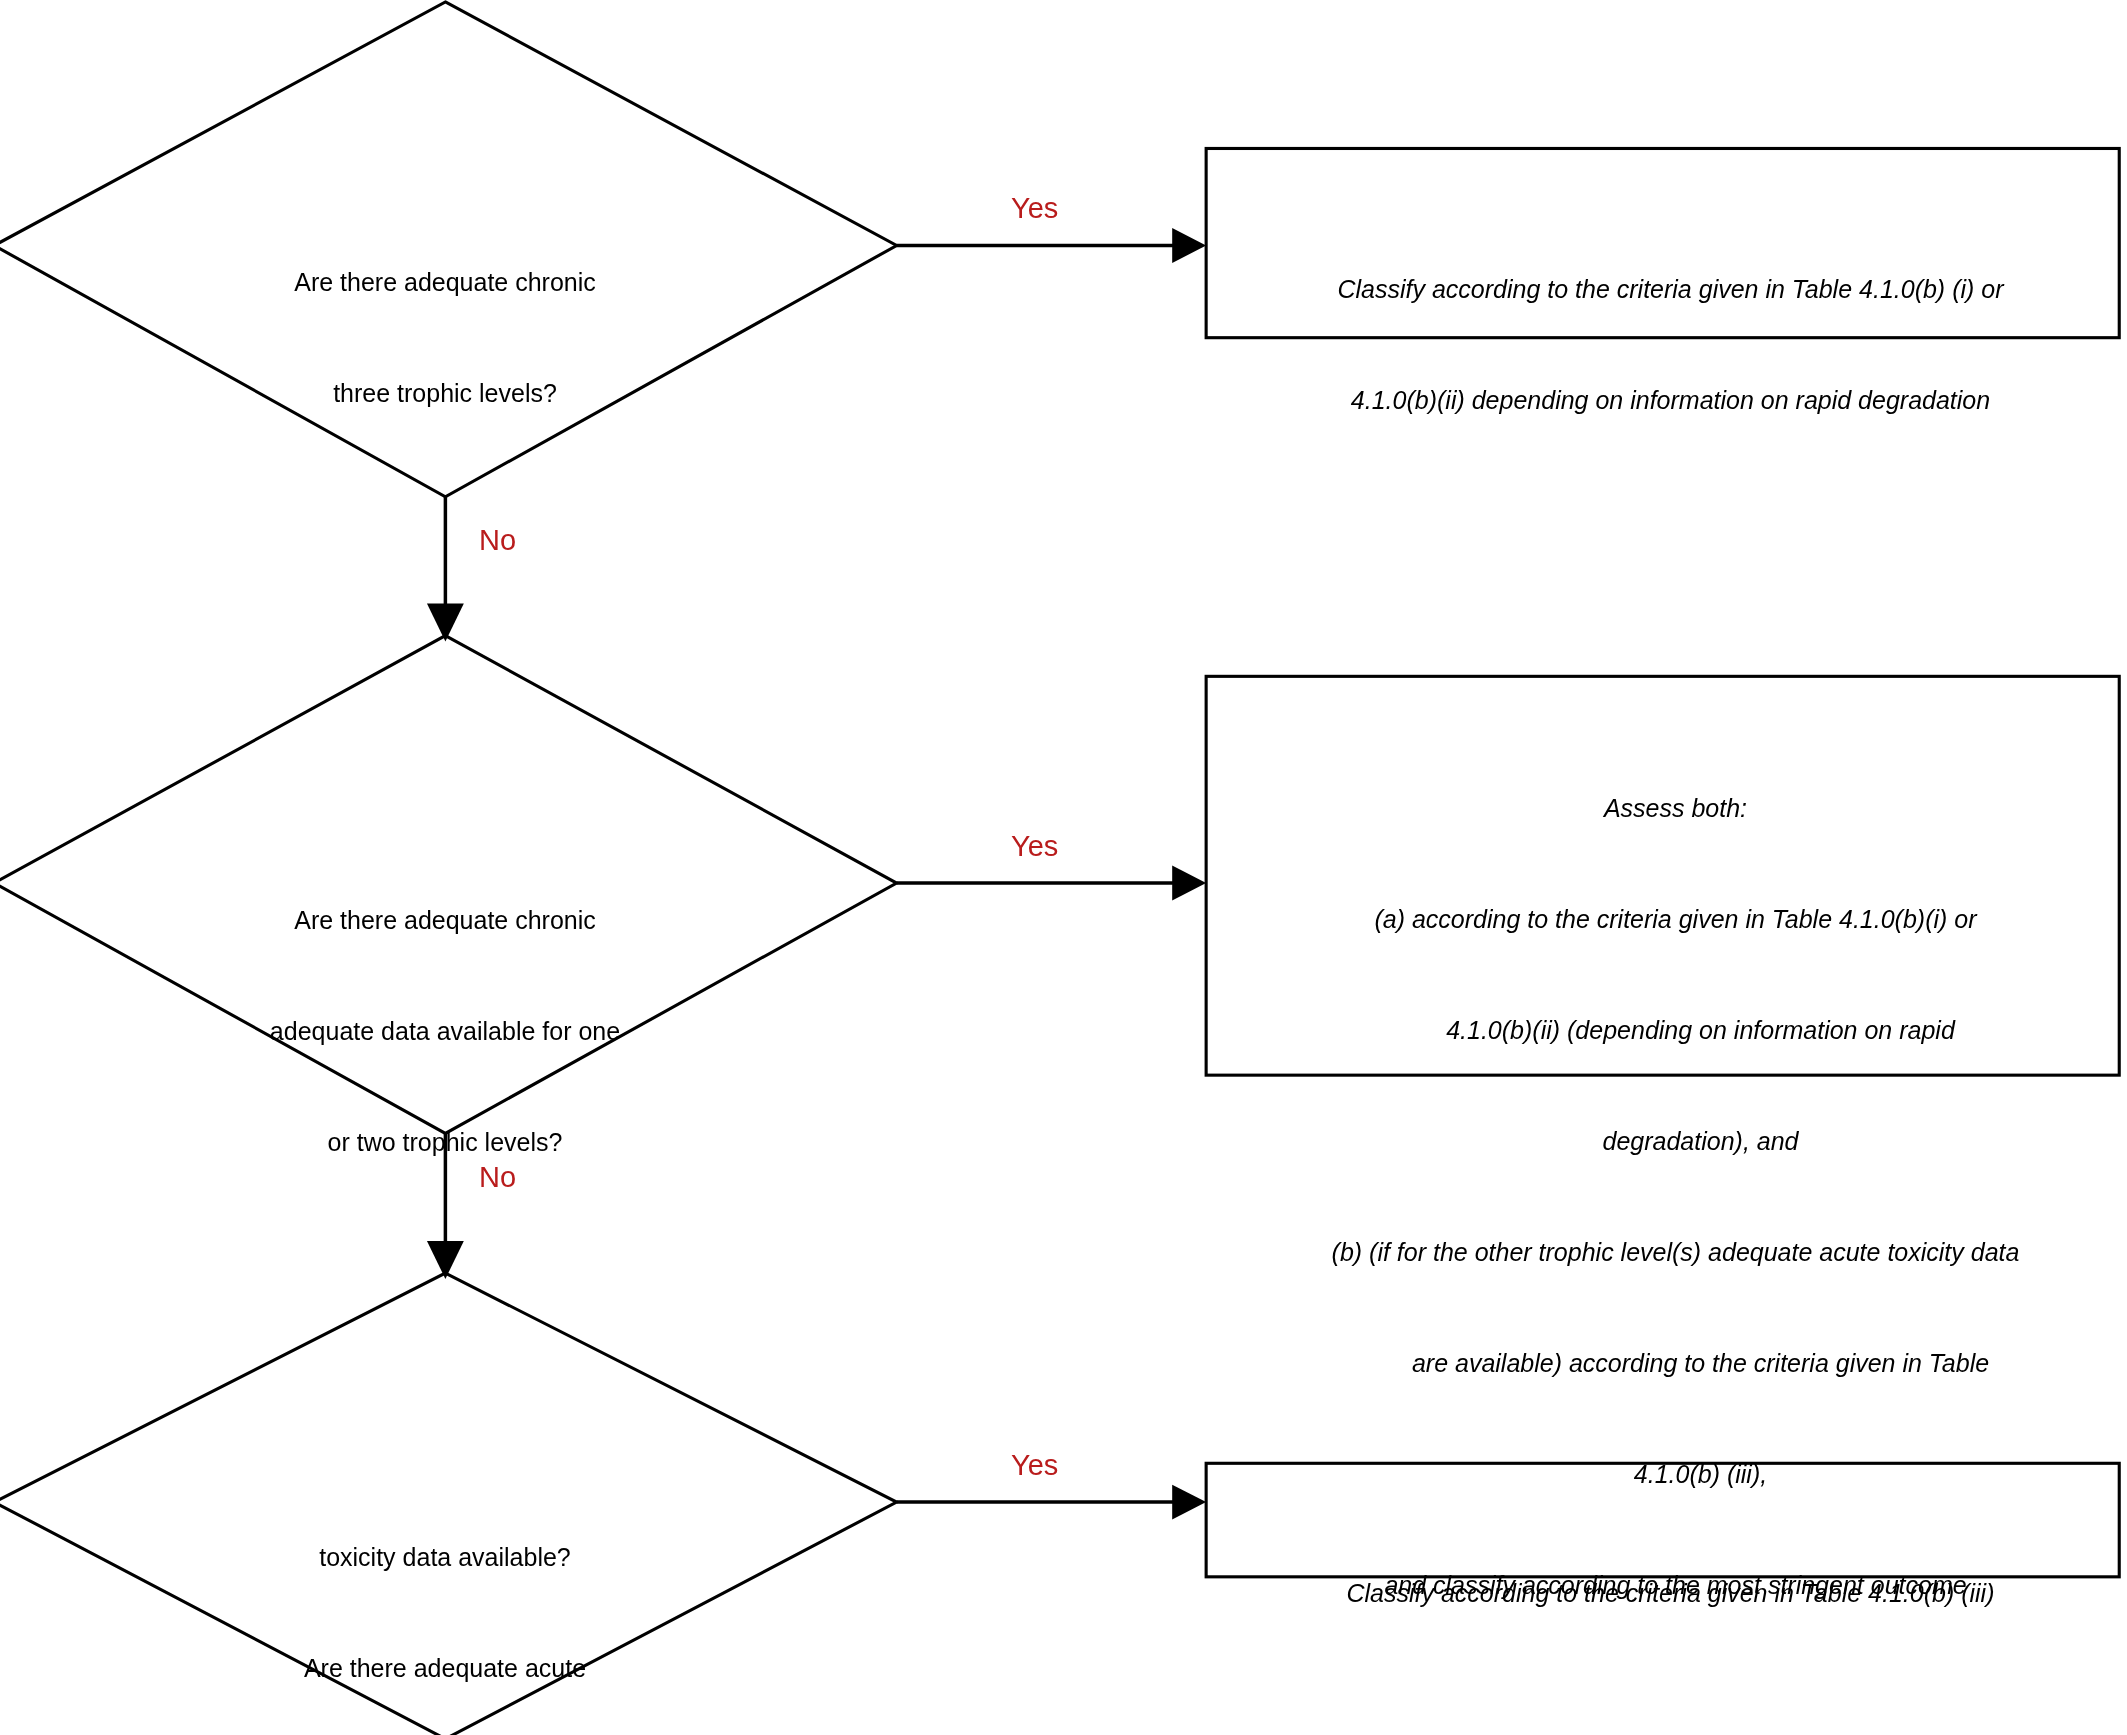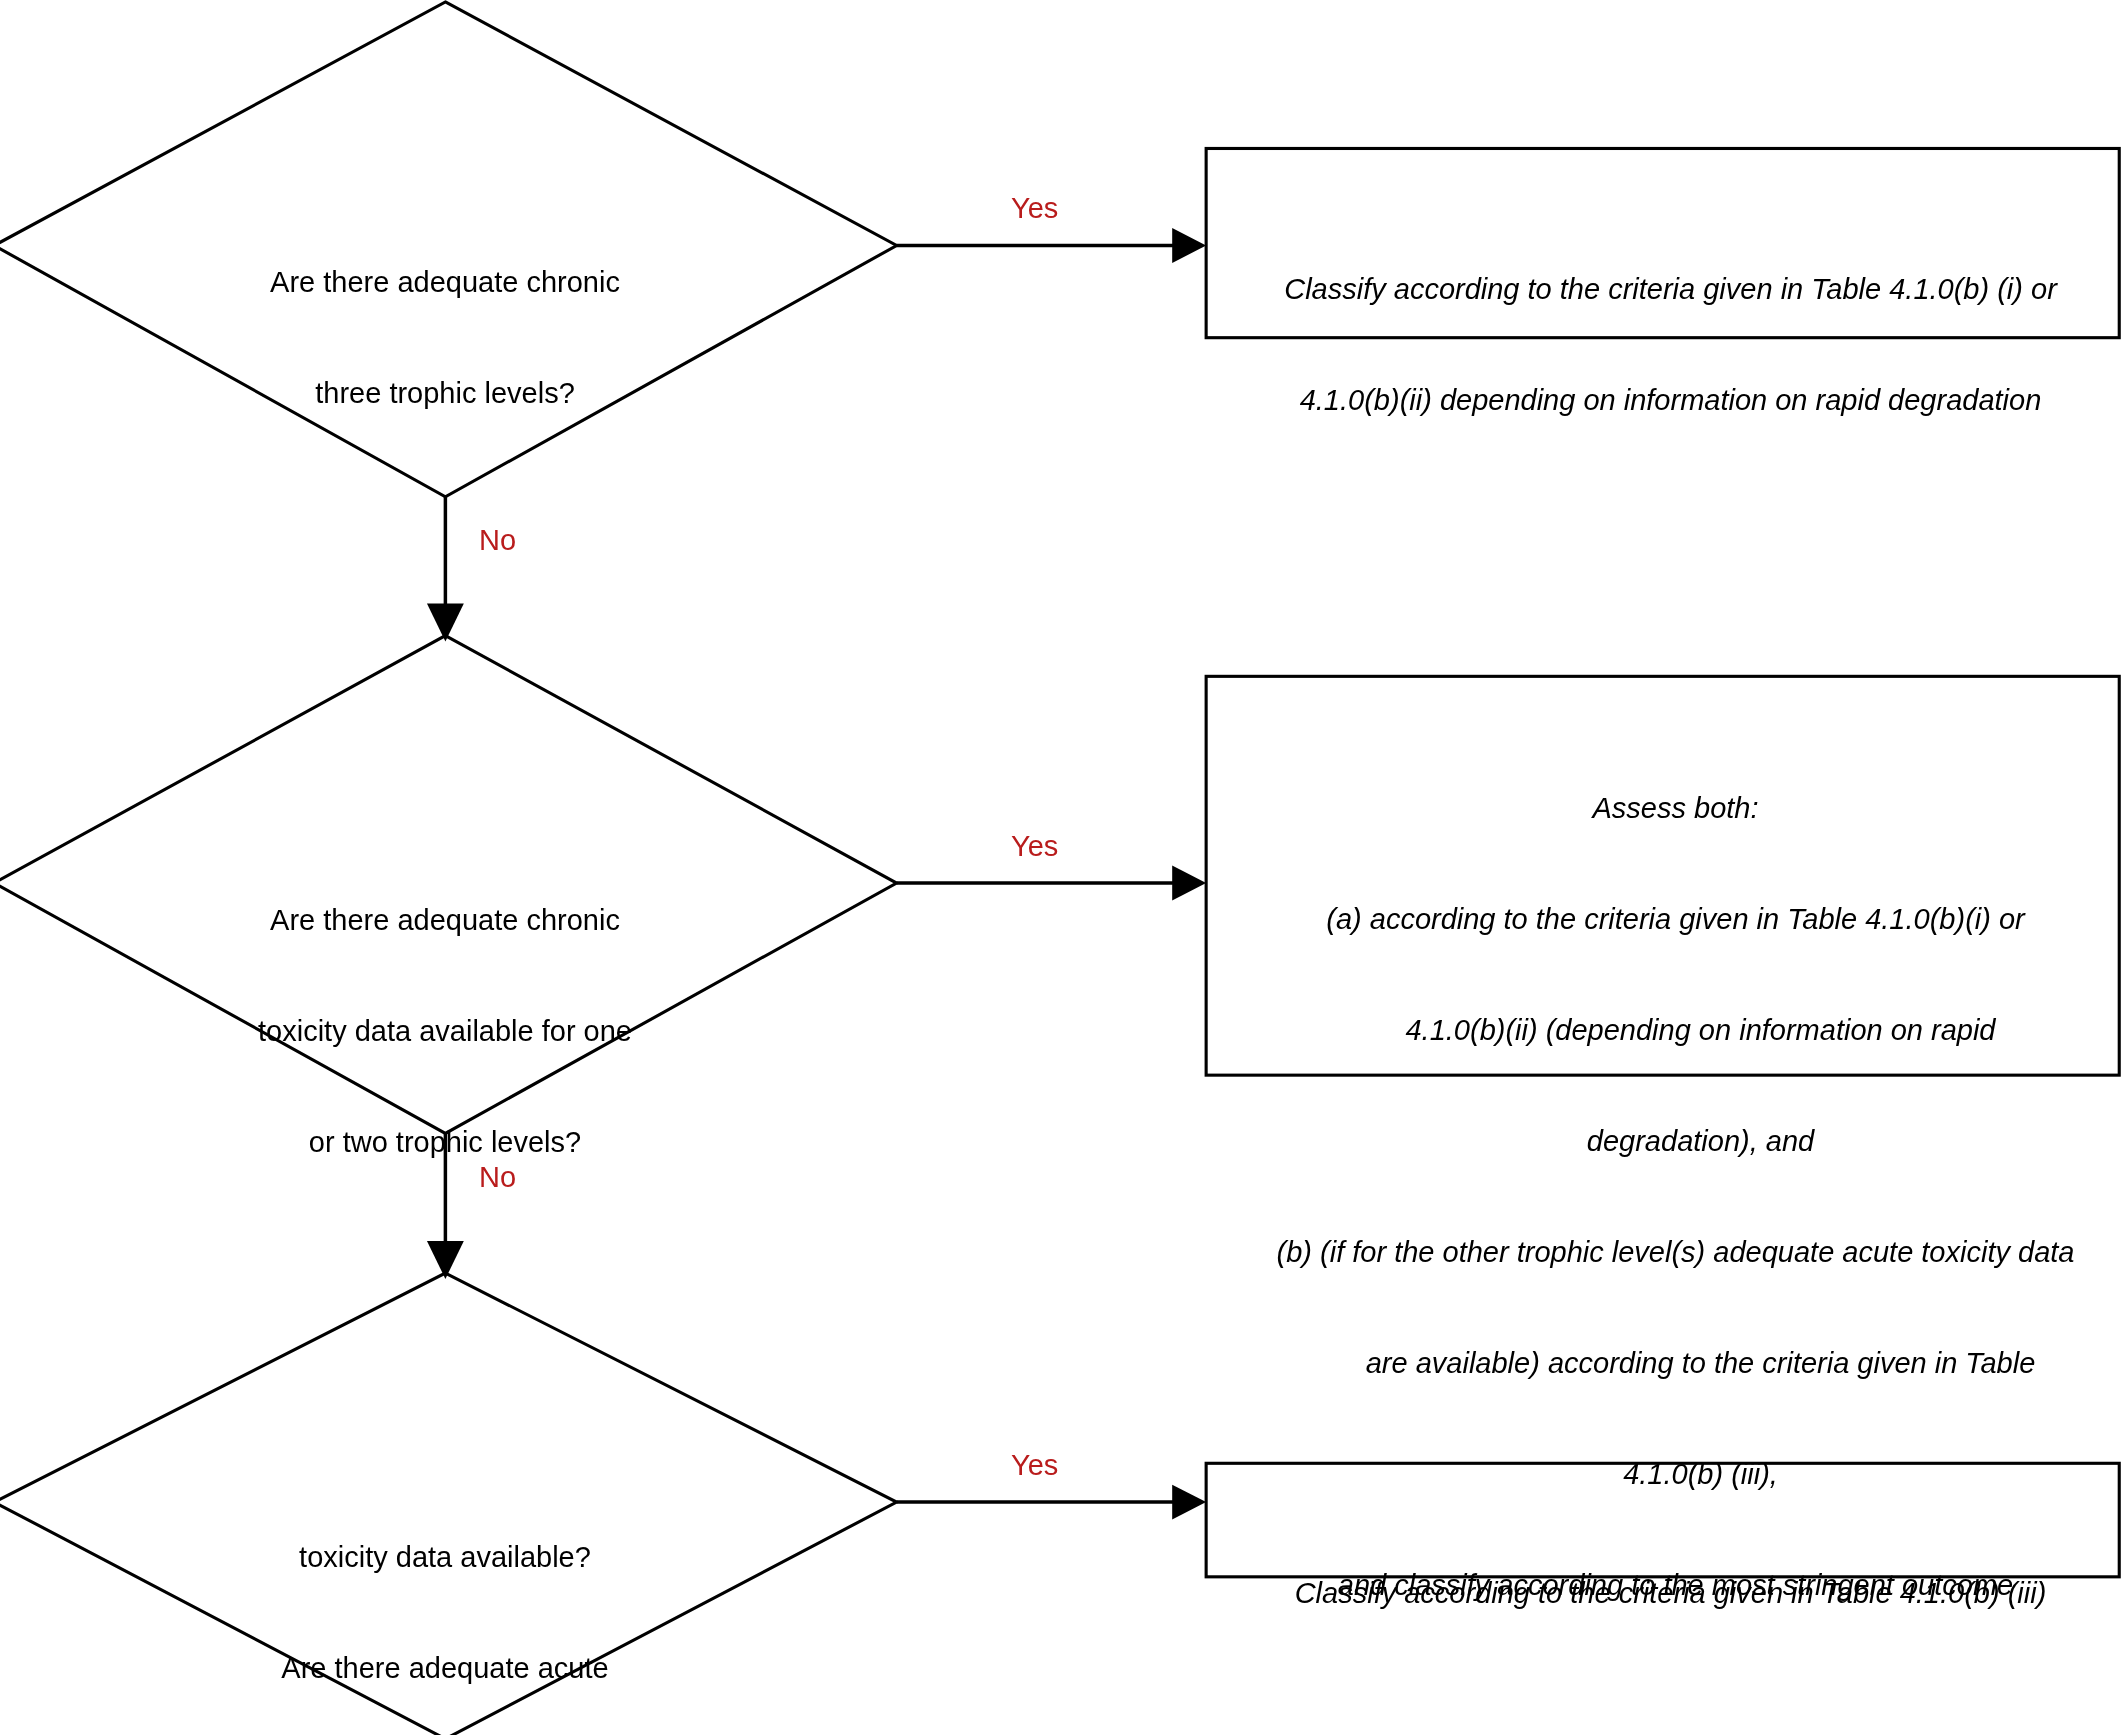--- a/index.html
+++ b/index.html
@@ -46,21 +46,21 @@
   .text-layer {
     position: absolute;
     left: 0;
     top: 0;
     width: 2127px;
     height: 1735px;
   }
   .node-text {
     position: absolute;
     font-family: "Liberation Sans", sans-serif;
-    font-size: 29px;
+    font-size: 25px;
     line-height: 37px;
     color: #000000;
     white-space: pre-wrap;
   }
   .diamond-text {
     text-align: center;
   }
   .box-text {
     text-align: center;
     font-style: italic;
@@ -127,21 +127,21 @@
       <span class="flat">Classify according to the criteria given in Table 4.1.0(b) (i) or</span>
       <span class="flat">4.1.0(b)(ii) depending on information on rapid degradation</span>
     </div>
 
     <div class="edge-label" style="left:1011px; top:192px;">Yes</div>
 
     <div class="edge-label" style="left:479px; top:524px;">No</div>
 
     <div class="node-text diamond-text" style="left:154px; top:828px; width:582px;">
       <span class="flat">Are there adequate chronic</span>
-      <span class="flat">toxicity data available for one</span>
+      <span class="flat">adequate data available for one</span>
       <span class="flat">or two trophic levels?</span>
     </div>
 
     <div class="node-text box-text" style="left:1234px; top:716px; width:883px;">
       <span class="flat">Assess both:</span>
       <span class="flat">(a) according to the criteria given in Table 4.1.0(b)(i) or</span>
       <span class="sub-indent">4.1.0(b)(ii) (depending on information on rapid</span>
       <span class="sub-indent">degradation), and</span>
       <span class="flat">(b) (if for the other trophic level(s) adequate acute toxicity data</span>
       <span class="sub-indent">are available) according to the criteria given in Table</span>

